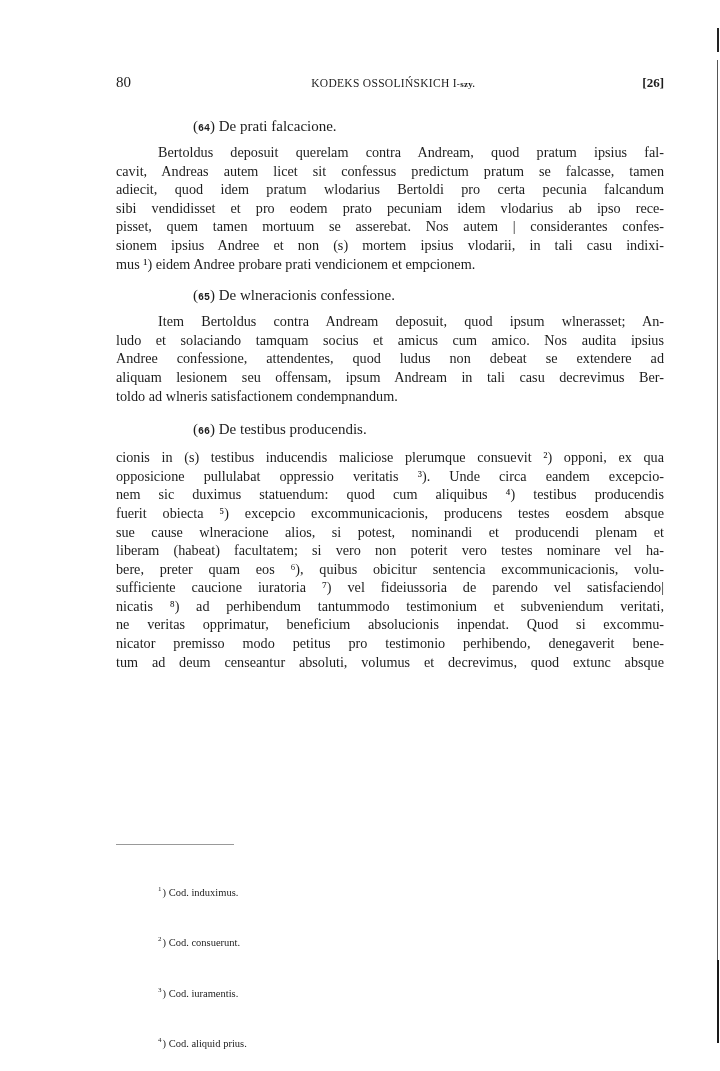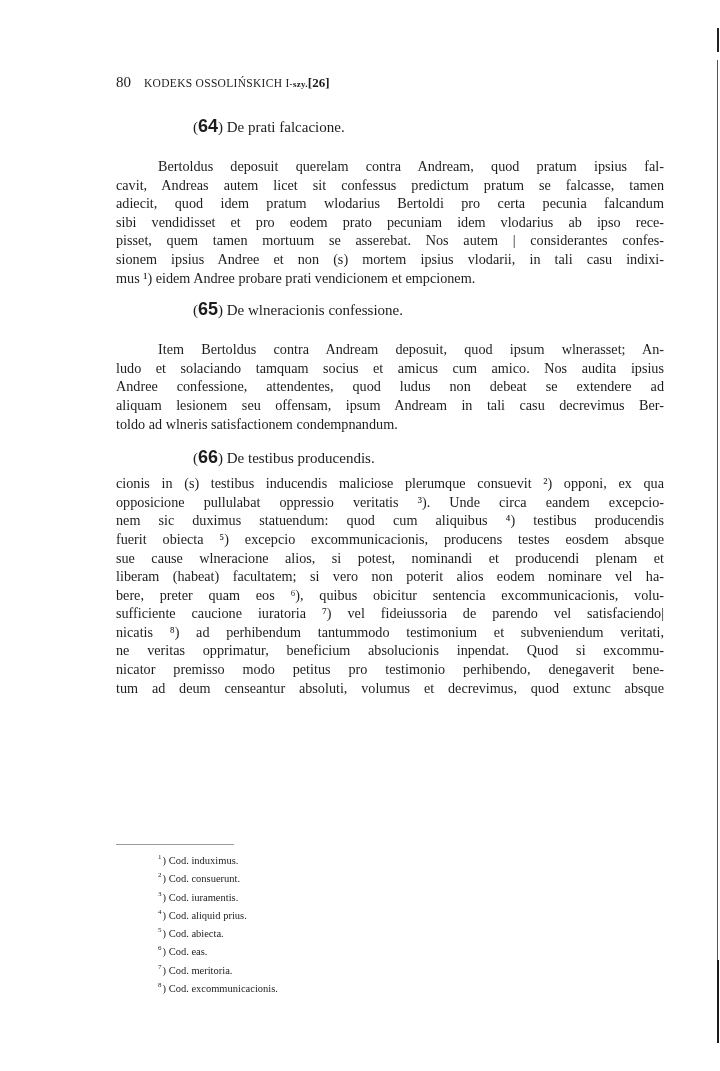--- a/index.html
+++ b/index.html
@@ -4,34 +4,34 @@
 <style>
   html, body { margin: 0; padding: 0; }
   body {
     width: 720px; height: 1071px; background: #ffffff; position: relative; overflow: hidden;
     font-family: "Liberation Serif", "DejaVu Serif", serif; color: #1c1c1c;
   }
   .right-rule-top { position: absolute; left: 717px; top: 28px; width: 2px; height: 24px; background: #222; }
   .right-rule { position: absolute; left: 717px; top: 60px; width: 1px; height: 908px; background: #555; }
   .right-rule-bottom { position: absolute; left: 717px; top: 960px; width: 2px; height: 83px; background: #1a1a1a; }
   .page { position: absolute; left: 116px; top: 74px; width: 548px; }
-  .running-head { display: flex; align-items: baseline; font-size: 14px; height: 22px; }
+  .running-head { display: flex; justify-content: space-between; align-items: baseline; font-size: 14px; height: 22px; }
   .running-head .pno { font-size: 15px; }
   .running-head .title { font-size: 11.5px; letter-spacing: 0.3px; margin-left: 13px; }
   .running-head .title small { font-size: 9px; font-weight: bold; }
   .running-head .bracket { font-size: 13px; font-weight: bold; }
   .heading { font-size: 15px; margin-left: 77px; line-height: 20px; }
-  .heading b { font-family: Liberation Sans, sans-serif; font-size: 18px; }
+  .heading b { font-family: Liberation Mono, monospace; font-size: 10px; }
   .para { font-size: 14.2px; line-height: 18.6px; text-align: justify; text-align-last: justify; margin: 0; }
   .para .line { display: block; text-align: justify; text-align-last: justify; white-space: nowrap; }
   .para .line.last { text-align-last: left; }
-  .para .line.indent { padding-left: 42px; margin-top: 16px; }
+  .para .line.indent { padding-left: 42px; }
   .footrule { position: absolute; left: 116px; top: 844px; width: 118px; height: 1px; background: #999; }
   .footnotes { position: absolute; left: 158px; top: 850px; font-size: 10.5px; line-height: 14.8px; }
-  .footnotes .fn { display: block; white-space: nowrap; }
+  .footnotes .fn { display: block; white-space: nowrap; margin-top: 32px; }
   .footnotes .num { font-size: 7px; vertical-align: super; margin-right: 1px; }
   .margin-note { float: right; }
 </style>
 </head>
 <body>
 
 <div class="right-rule-top"></div>
 <div class="right-rule"></div>
 <div class="right-rule-bottom"></div>
 
@@ -68,21 +68,21 @@
 
   <div style="height:14px"></div>
   <div class="heading">(<b>66</b>) <span>De testibus producendis.</span></div>
   <div style="height:6px"></div>
   <p class="para">
     <span class="line">cionis in (s) testibus inducendis maliciose plerumque consuevit ²) opponi, ex qua</span>
     <span class="line">opposicione pullulabat oppressio veritatis ³). Unde circa eandem excepcio-</span>
     <span class="line">nem sic duximus statuendum: quod cum aliquibus ⁴) testibus producendis</span>
     <span class="line">fuerit obiecta ⁵) excepcio excommunicacionis, producens testes eosdem absque</span>
     <span class="line">sue cause wlneracione alios, si potest, nominandi et producendi plenam et</span>
-    <span class="line">liberam (habeat) facultatem; si vero non poterit alios eodem nominare vel ha-</span>
+    <span class="line">liberam (habeat) facultatem; si vero non poterit vero testes nominare vel ha-</span>
     <span class="line">bere, preter quam eos ⁶), quibus obicitur sentencia excommunicacionis, volu-</span>
     <span class="line">sufficiente caucione iuratoria ⁷) vel fideiussoria de parendo vel satisfaciendo|</span>
     <span class="line">nicatis ⁸) ad perhibendum tantummodo testimonium et subveniendum veritati,</span>
     <span class="line">ne veritas opprimatur, beneficium absolucionis inpendat. Quod si excommu-</span>
     <span class="line">nicator premisso modo petitus pro testimonio perhibendo, denegaverit bene-</span>
     <span class="line">tum ad deum censeantur absoluti, volumus et decrevimus, quod extunc absque</span>
   </p>
 </div>
 
 <div class="footrule"></div>

